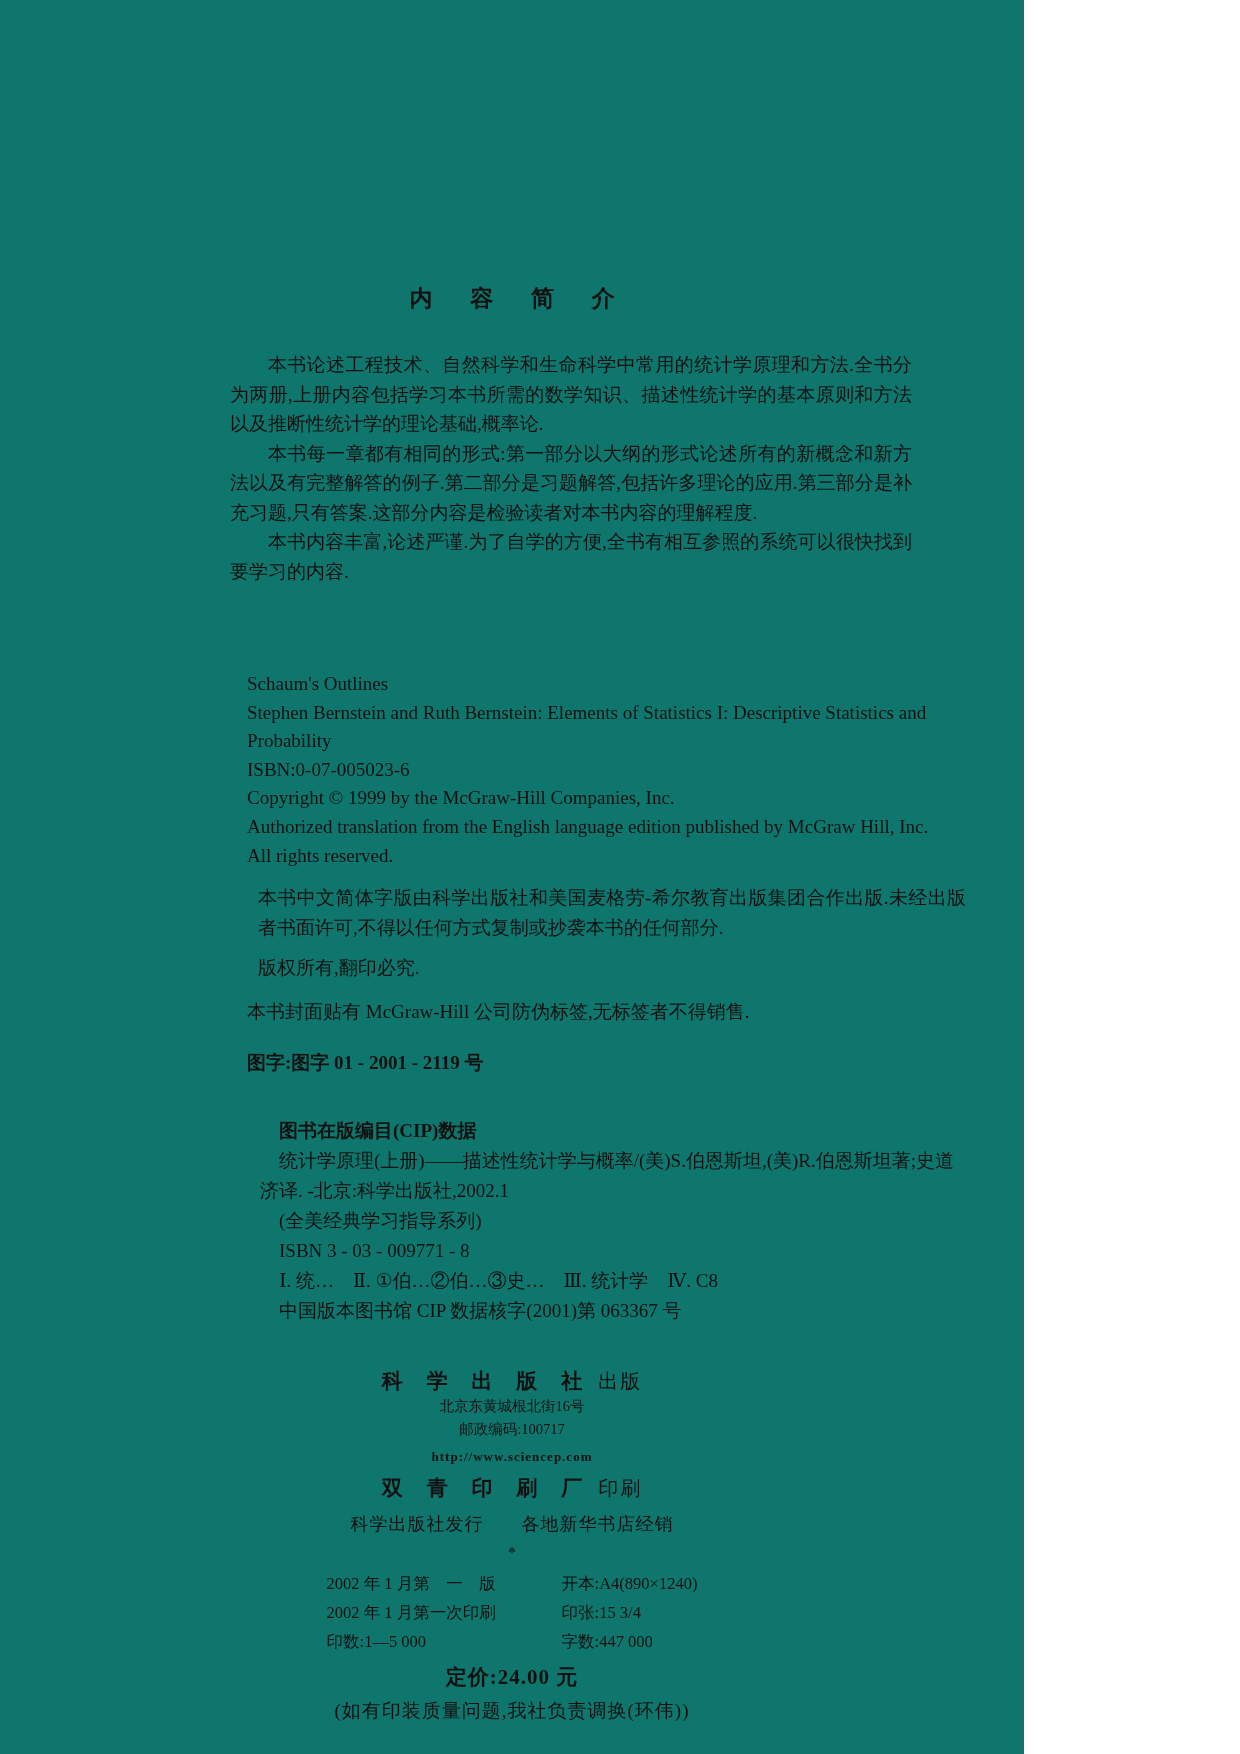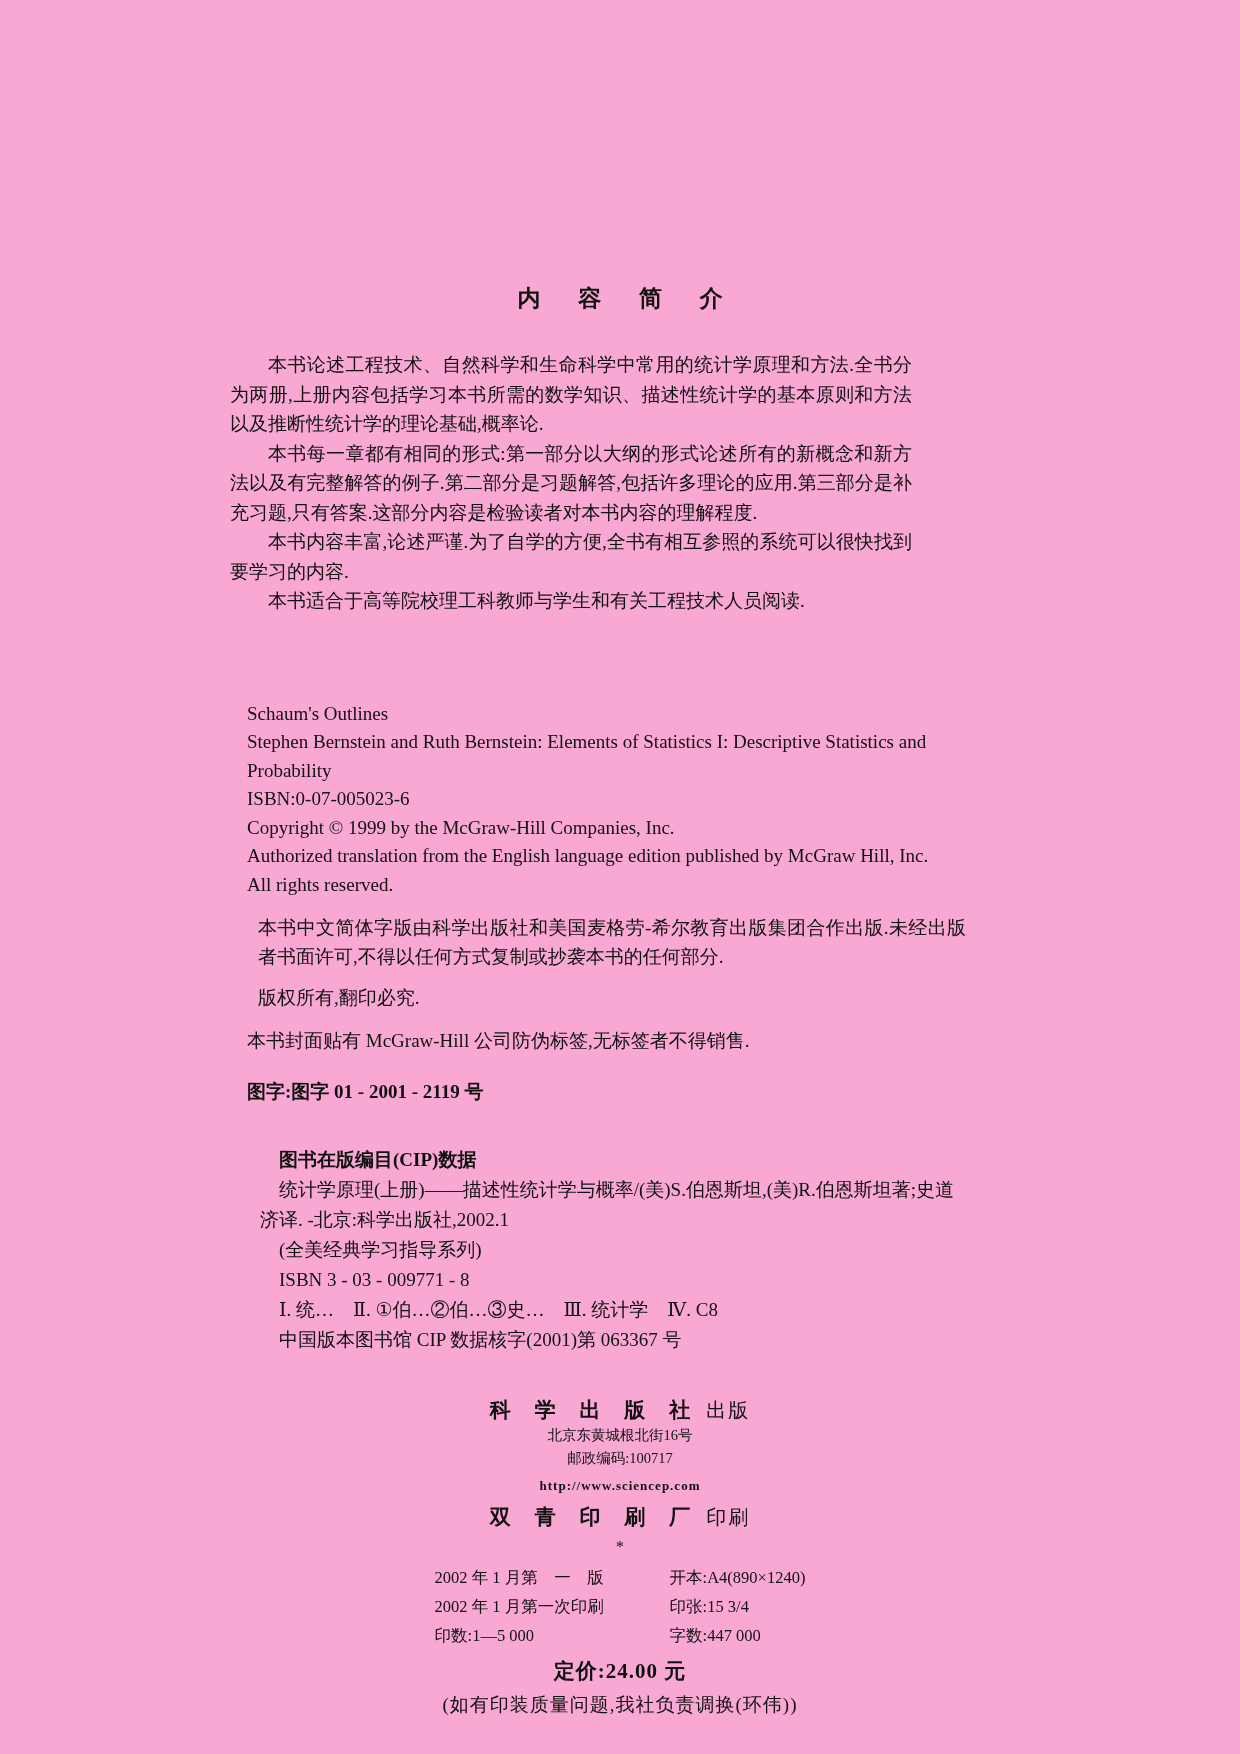--- a/index.html
+++ b/index.html
@@ -1,19 +1,19 @@
 <!DOCTYPE html>
 <html><head>
 <meta charset="utf-8">
 <style>
   html,body{margin:0;padding:0;background:#ffffff;}
   .page{
     position:relative;
-    width:1240px;height:1754px;
-    background:#f9a8d4;
+    width:1024px;height:1754px;
+    background:#0f766e;
     color:#111;
     font-family:"Liberation Serif","DejaVu Serif",serif;
     overflow:hidden;
   }
   
   .intro-title{
     padding-top:283px;
     text-align:center;
     font-size:23px;
     font-weight:bold;
@@ -111,21 +111,20 @@
 <body>
 
 <div class="page">
 
   <div class="intro-title">内 容 简 介</div>
 
   <div class="intro-block">
     <p>本书论述工程技术、自然科学和生命科学中常用的统计学原理和方法.全书分为两册,上册内容包括学习本书所需的数学知识、描述性统计学的基本原则和方法以及推断性统计学的理论基础,概率论.</p>
     <p>本书每一章都有相同的形式:第一部分以大纲的形式论述所有的新概念和新方法以及有完整解答的例子.第二部分是习题解答,包括许多理论的应用.第三部分是补充习题,只有答案.这部分内容是检验读者对本书内容的理解程度.</p>
     <p>本书内容丰富,论述严谨.为了自学的方便,全书有相互参照的系统可以很快找到要学习的内容.</p>
-    <p>本书适合于高等院校理工科教师与学生和有关工程技术人员阅读.</p>
   </div>
 
   <div class="en-block">
     <div>Schaum's Outlines</div>
     <div>Stephen Bernstein and Ruth Bernstein: Elements of Statistics I: Descriptive Statistics and Probability</div>
     <div>ISBN:0-07-005023-6</div>
     <div>Copyright © 1999 by the McGraw-Hill Companies, Inc.</div>
     <div>Authorized translation from the English language edition published by McGraw Hill, Inc.</div>
     <div>All rights reserved.</div>
   </div>
@@ -151,20 +150,21 @@
   <div class="imprint">
     <div>
       <span class="script-name">科 学 出 版 社</span><span class="script-suffix"> 出版</span>
     </div>
     <div class="small">北京东黄城根北街16号</div>
     <div class="small">邮政编码:100717</div>
     <div class="url">http://www.sciencep.com</div>
     <div class="printer">
       <span class="script-name">双 青 印 刷 厂</span><span class="script-suffix"> 印刷</span>
     </div>
+    <div class="dist">科学出版社发行　　各地新华书店经销</div>
     <div class="star">*</div>
     <div class="edition">
       <div class="row">
         <span class="lcol">2002 年 1 月第　一　版</span>
         <span class="rcol">开本:A4(890×1240)</span>
       </div>
       <div class="row">
         <span class="lcol">2002 年 1 月第一次印刷</span>
         <span class="rcol">印张:15 3/4</span>
       </div>

